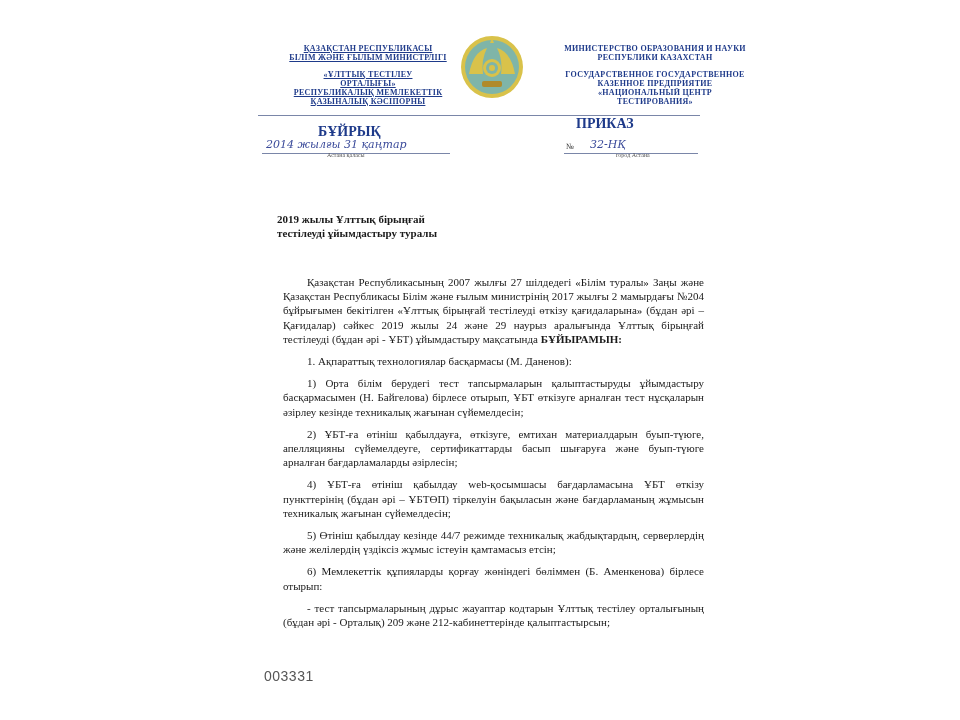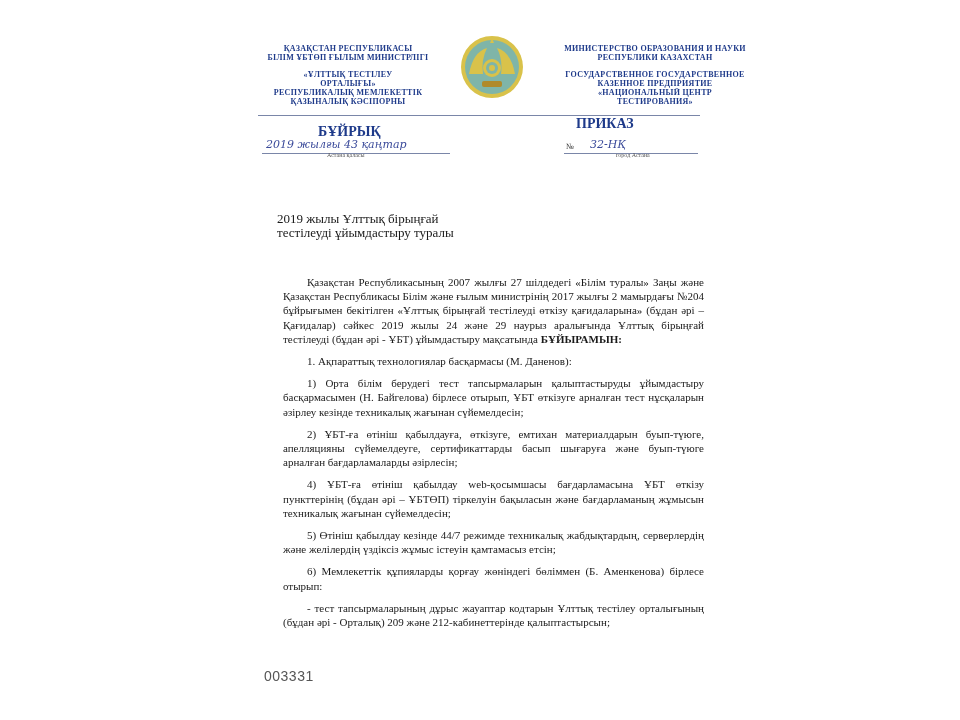--- a/index.html
+++ b/index.html
@@ -1,49 +1,49 @@
 <!DOCTYPE html>
 <html><head>
 <meta charset="utf-8">
 <style>
   html, body { margin:0; padding:0; }
   body { width:960px; height:720px; background:#ffffff; position:relative; overflow:hidden; font-family:"Liberation Serif", serif; color:#1a1a1a; }
   .abs { position:absolute; }
   .hdr { color:#1e3a8a; font-weight:bold; font-size:8px; text-align:center; line-height:9px; letter-spacing:0.3px; }
   .hdr p { margin:0; }
   .hdr .gap { height:8px; }
-  #hdr-left { left:248px; top:44px; width:200px; }
+  #hdr-left { left:268px; top:44px; width:200px;text-decoration:underline; }
   #hdr-right { left:535px; top:44px; width:240px; }
   #emblem { left:459px; top:34px; width:66px; height:66px; }
   #rule { left:258px; top:115px; width:442px; height:0; border-top:1px solid #7a86a8; }
   .doc-title { font-weight:bold; font-size:14px; color:#1e3a8a; }
   #title-kz { left:318px; top:124px; }
   #title-ru { left:576px; top:116px; }
   .hand { font-family:"DejaVu Serif", serif; font-style:italic; font-size:11px; color:#3a4a9a; }
   #date-line { left:262px; top:137px; width:188px; border-bottom:1px solid #7a86a8; height:16px; }
   #date-hand { left:266px; top:138px; }
   #city-kz { left:327px; top:152px; font-size:6px; color:#555; }
   #num-line { left:564px; top:137px; width:134px; border-bottom:1px solid #7a86a8; height:16px; }
   #num-sign { left:566px; top:142px; font-size:8px; color:#333; }
   #num-hand { left:590px; top:138px; }
   #city-ru { left:616px; top:152px; font-size:6px; color:#555; }
-  #subject { left:277px; top:212px; font-weight:normal; font-size:13px; line-height:14px; }
+  #subject { left:277px; top:212px; font-weight:bold; font-size:11px; line-height:14px; }
   #subject p { margin:0; }
   #body { left:275px; top:267px; width:437px; font-size:11px; line-height:14.2px; text-align:justify; }
   #body p { margin:8px; }
   #body .ind { text-indent:24px; }
   #body .b { font-weight:bold; }
   #docnum { left:264px; top:668px; font-family:"Liberation Sans", sans-serif; font-size:14px; color:#555; letter-spacing:0.5px; }
 </style>
 </head>
 <body>
 
 <div class="abs hdr" id="hdr-left">
   <p>ҚАЗАҚСТАН РЕСПУБЛИКАСЫ</p>
-  <p>БІЛІМ ҰБТӨП ҒЫЛЫМ МИНИСТРЛІГІ</p>
+  <p>БІЛІМ ЖӘНЕ ҒЫЛЫМ МИНИСТРЛІГІ</p>
   <div class="gap"></div>
   <p>«ҰЛТТЫҚ ТЕСТІЛЕУ</p>
   <p>ОРТАЛЫҒЫ»</p>
   <p>РЕСПУБЛИКАЛЫҚ МЕМЛЕКЕТТІК</p>
   <p>ҚАЗЫНАЛЫҚ КӘСІПОРНЫ</p>
 </div>
 
 <div class="abs" id="emblem">
   <svg width="66" height="66" viewBox="0 0 66 66">
     <circle cx="33" cy="33" r="31" fill="#d9c24a"></circle>
@@ -67,21 +67,21 @@
   <p>«НАЦИОНАЛЬНЫЙ ЦЕНТР</p>
   <p>ТЕСТИРОВАНИЯ»</p>
 </div>
 
 <div class="abs" id="rule"></div>
 
 <div class="abs doc-title" id="title-kz">БҰЙРЫҚ</div>
 <div class="abs doc-title" id="title-ru">ПРИКАЗ</div>
 
 <div class="abs" id="date-line"></div>
-<div class="abs hand" id="date-hand">2019 жылғы 43 қаңтар</div>
+<div class="abs hand" id="date-hand">2014 жылғы 31 қаңтар</div>
 <div class="abs" id="city-kz">Астана қаласы</div>
 
 <div class="abs" id="num-line"></div>
 <div class="abs" id="num-sign">№</div>
 <div class="abs hand" id="num-hand">32-НҚ</div>
 <div class="abs" id="city-ru">город Астана</div>
 
 <div class="abs" id="subject">
   <p>2019 жылы Ұлттық бірыңғай</p>
   <p>тестілеуді ұйымдастыру туралы</p>

